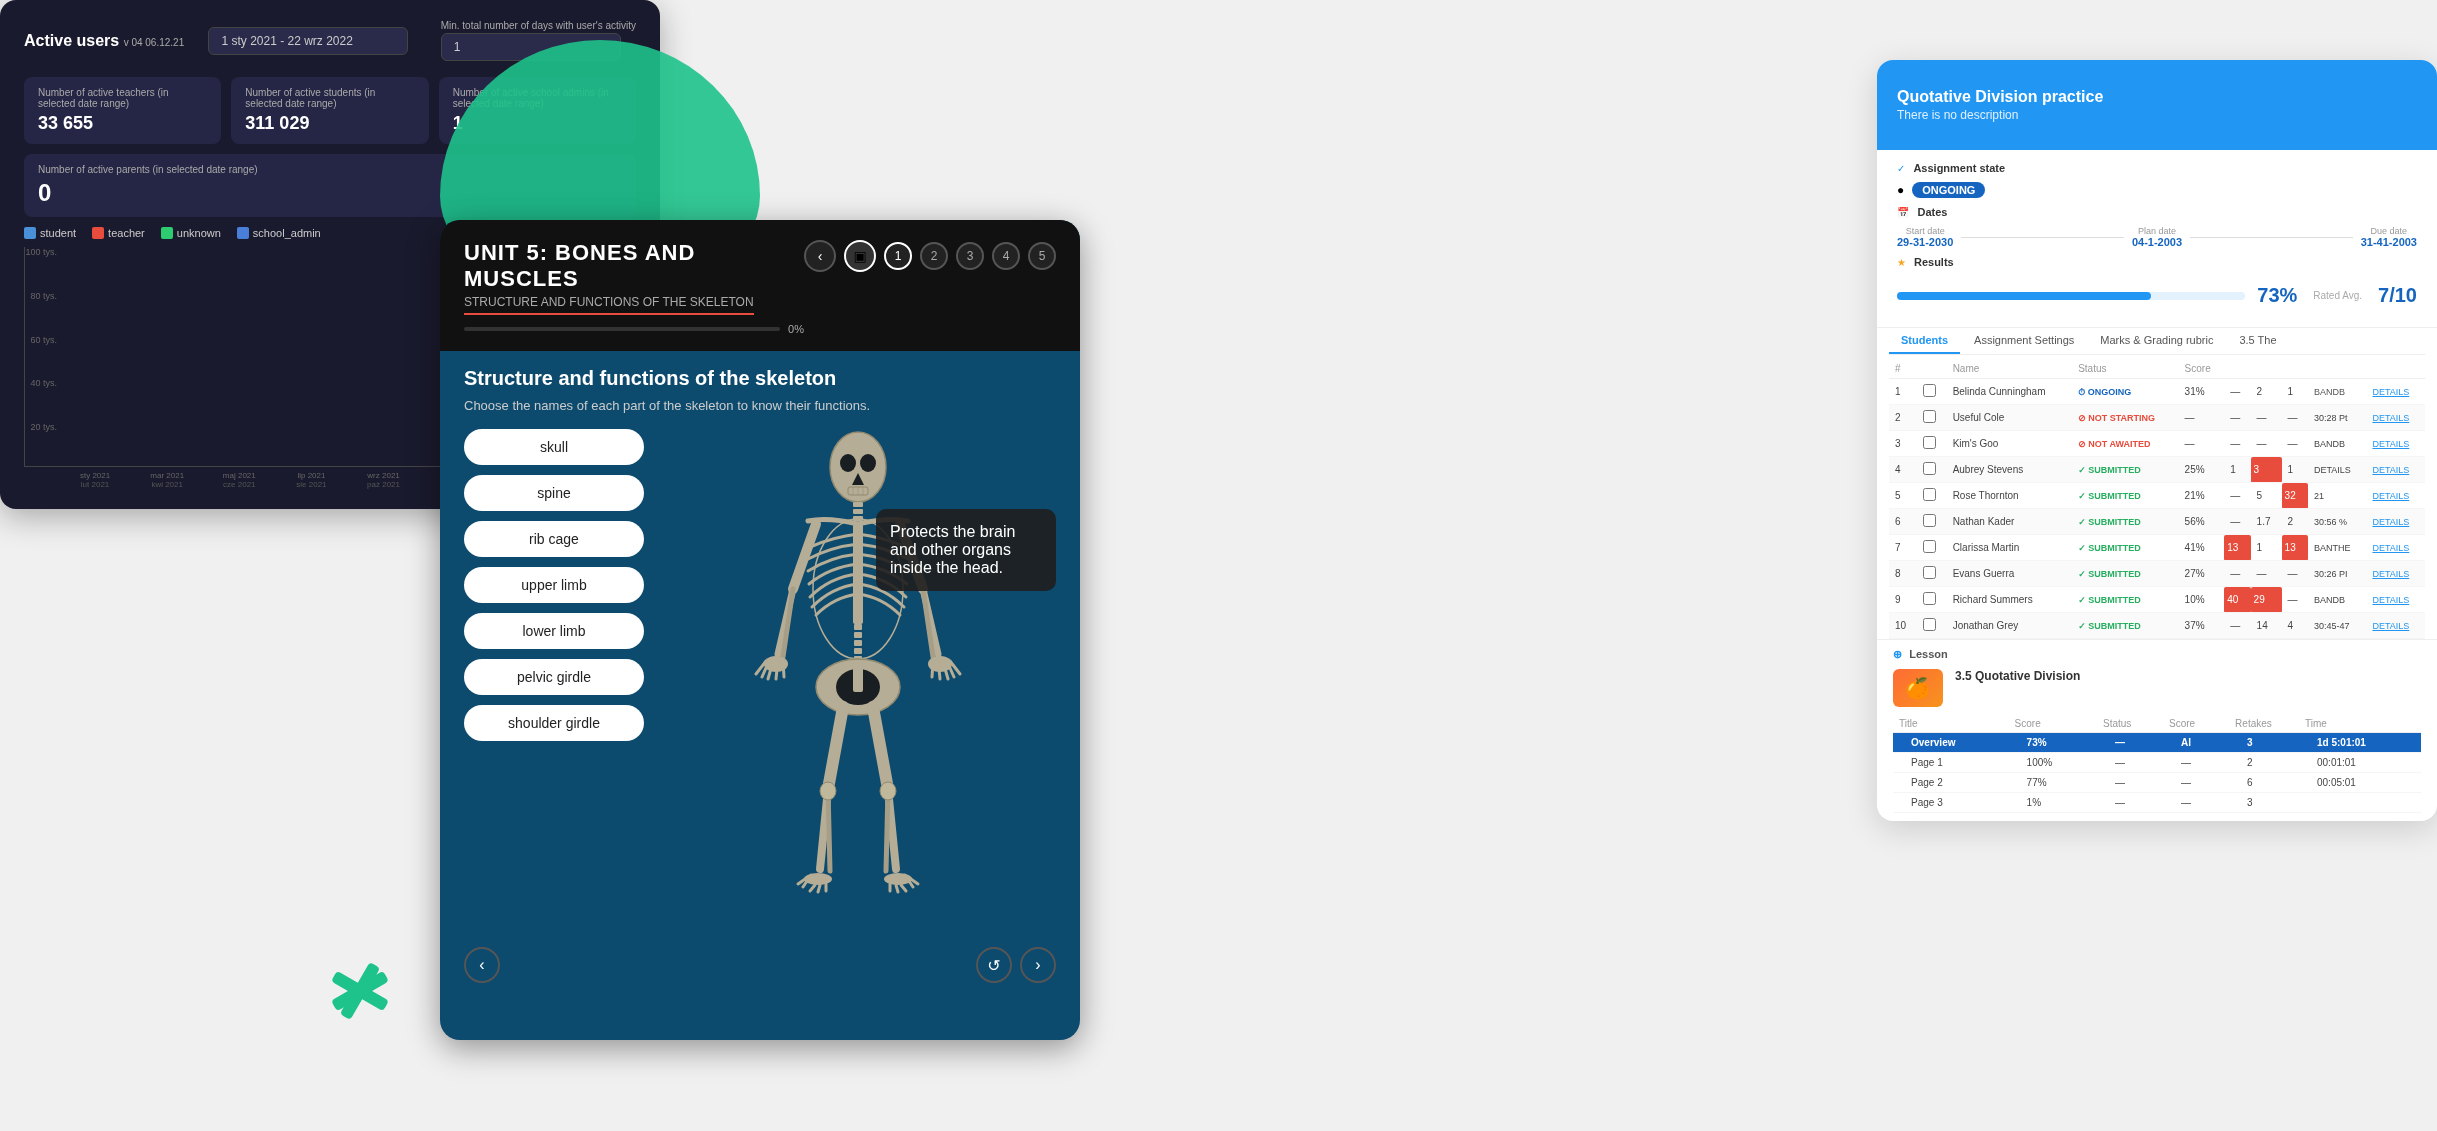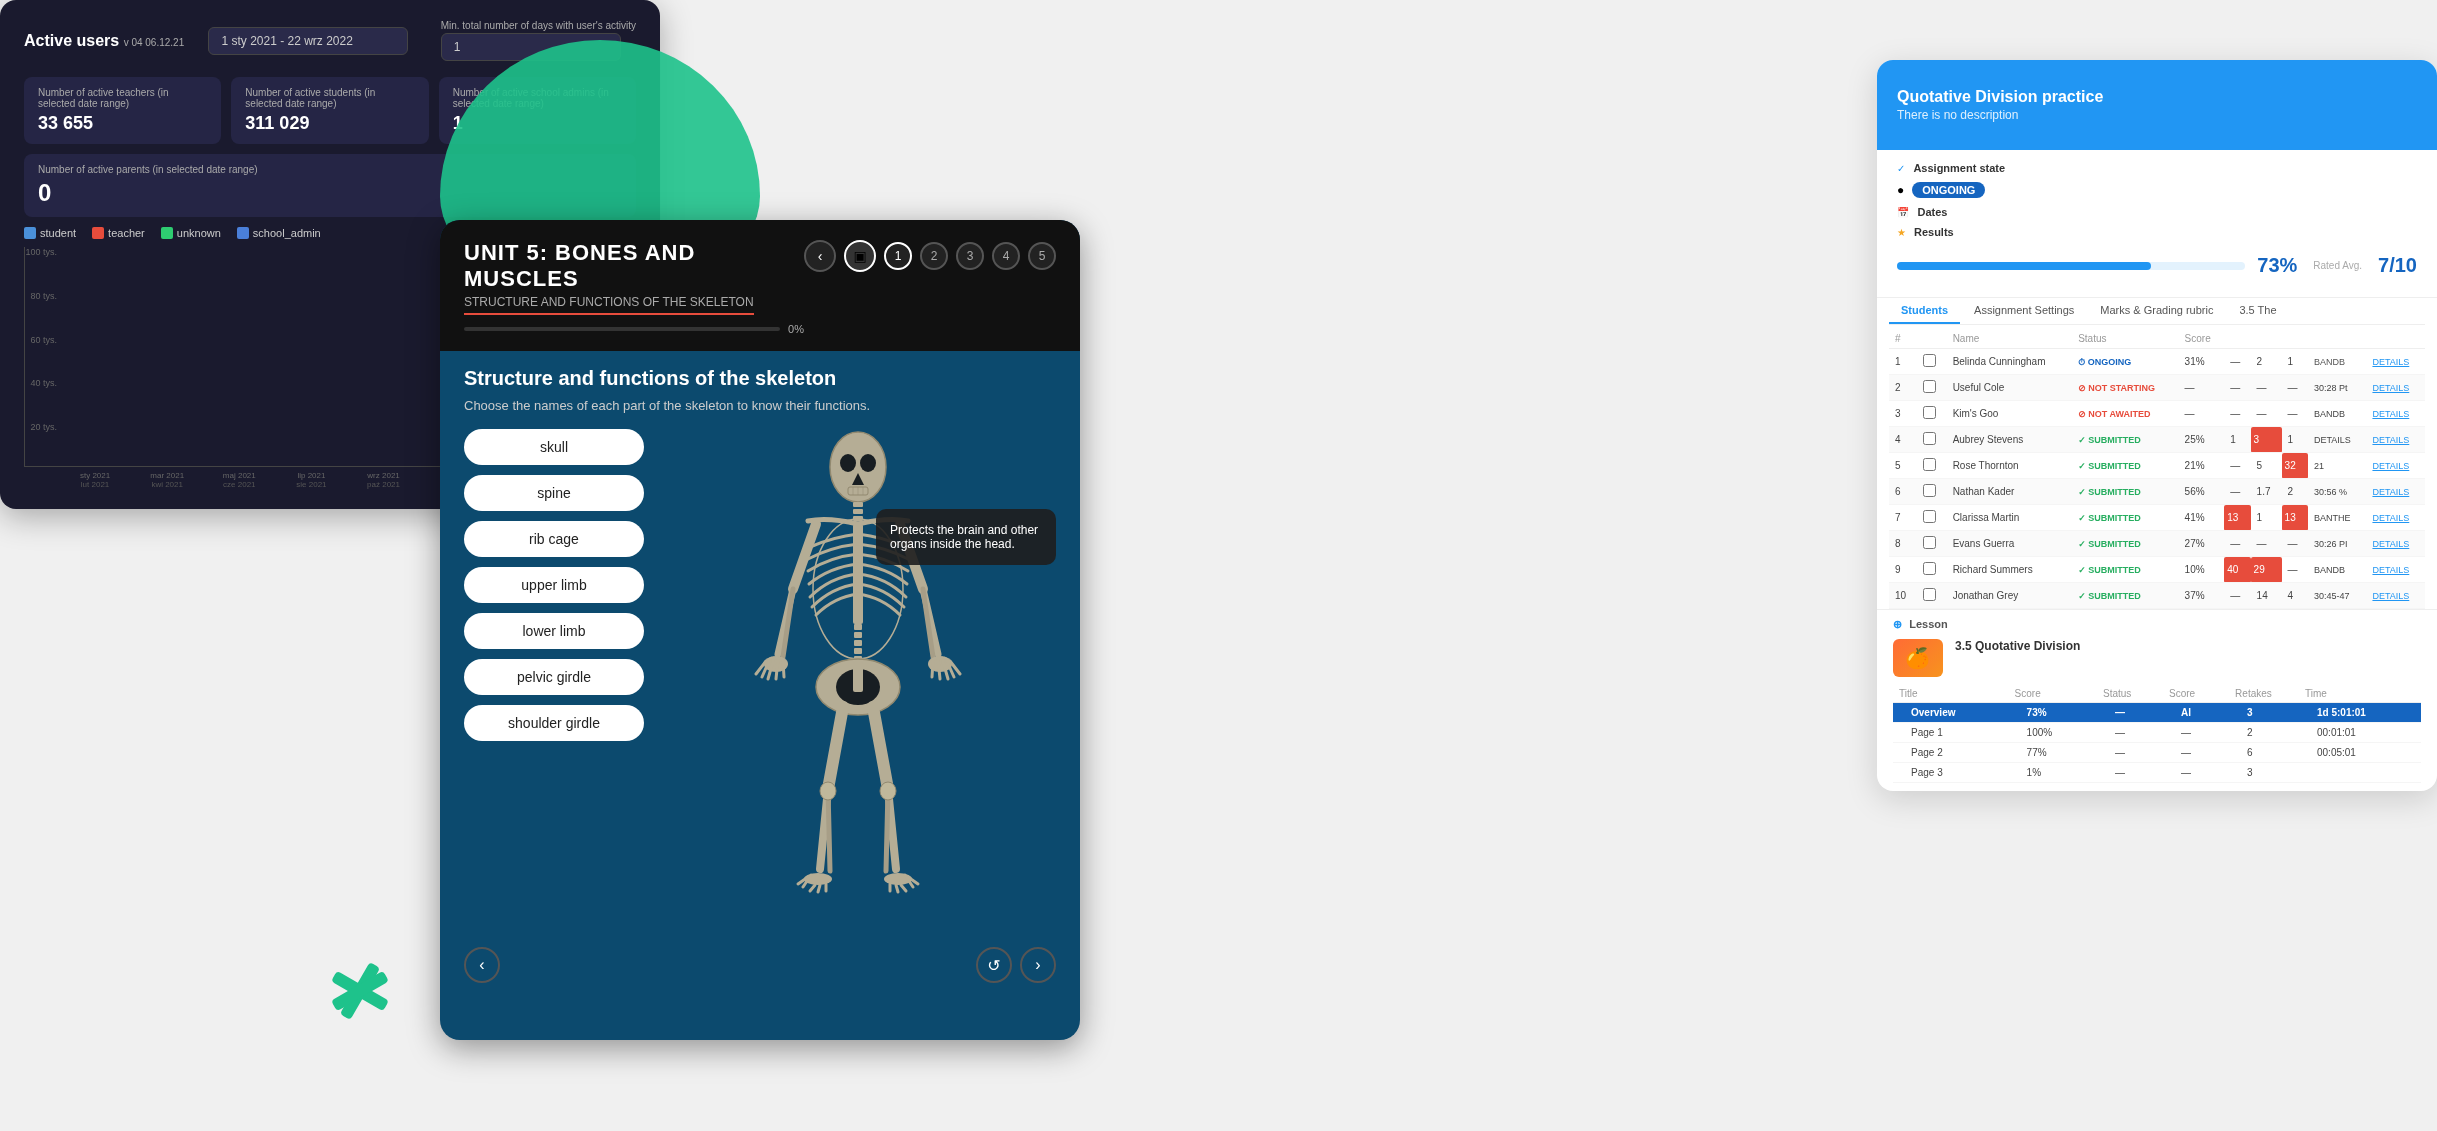--- a/index.html
+++ b/index.html
@@ -285,21 +285,21 @@
       align-items: center;
       justify-content: center;
       position: relative;
     }
     .info-box {
       position: absolute;
       right: 0; top: 80px;
       background: rgba(30,30,30,0.9);
       border-radius: 10px;
       padding: 14px;
-      font-size: 12px;
+      font-size: 16px;
       color: #fff;
       width: 180px;
     }
     .skeleton-footer {
       display: flex;
       justify-content: space-between;
       align-items: center;
       padding: 12px 24px;
     }
     .footer-btn {
@@ -918,20 +918,36 @@
     </div>
     <div style="display:flex;align-items:center;gap:8px;margin-bottom:8px;">
       <span style="font-size:12px;">●</span>
       <span class="status-badge">ONGOING</span>
     </div>
 
     <div class="quiz-info-row">
       <span style="font-size:10px;color:#2196f3;">📅</span>
       <span class="quiz-info-label">Dates</span>
     </div>
+    <div class="quiz-dates">
+      <div class="date-item">
+        <span class="date-label">Start date</span>
+        <span class="date-val">29-31-2030</span>
+      </div>
+      <div class="date-line"></div>
+      <div class="date-item">
+        <span class="date-label">Plan date</span>
+        <span class="date-val">04-1-2003</span>
+      </div>
+      <div class="date-line"></div>
+      <div class="date-item">
+        <span class="date-label">Due date</span>
+        <span class="date-val">31-41-2003</span>
+      </div>
+    </div>
 
     <div class="quiz-info-row">
       <span style="font-size:10px;color:#f5a623;">★</span>
       <span class="quiz-info-label">Results</span>
     </div>
     <div class="quiz-results">
       <div class="progress-bar-blue">
         <div class="progress-blue-fill"></div>
       </div>
       <span class="pct-label">73%</span>

